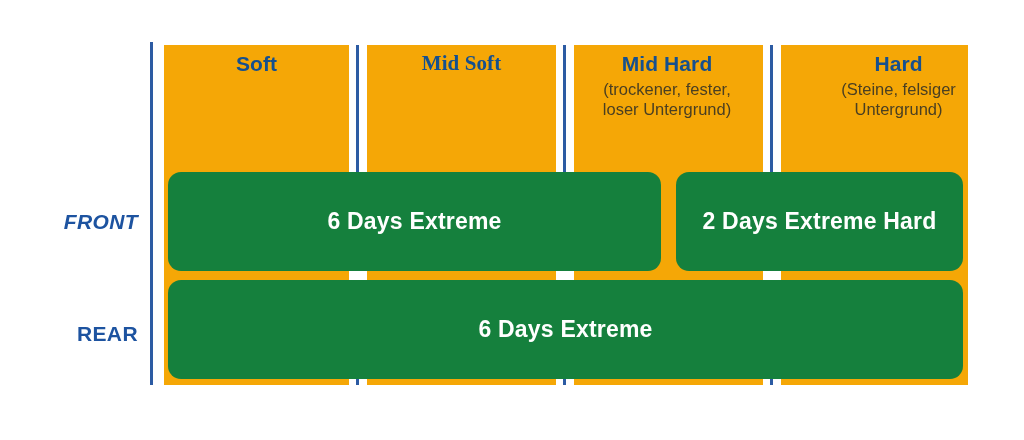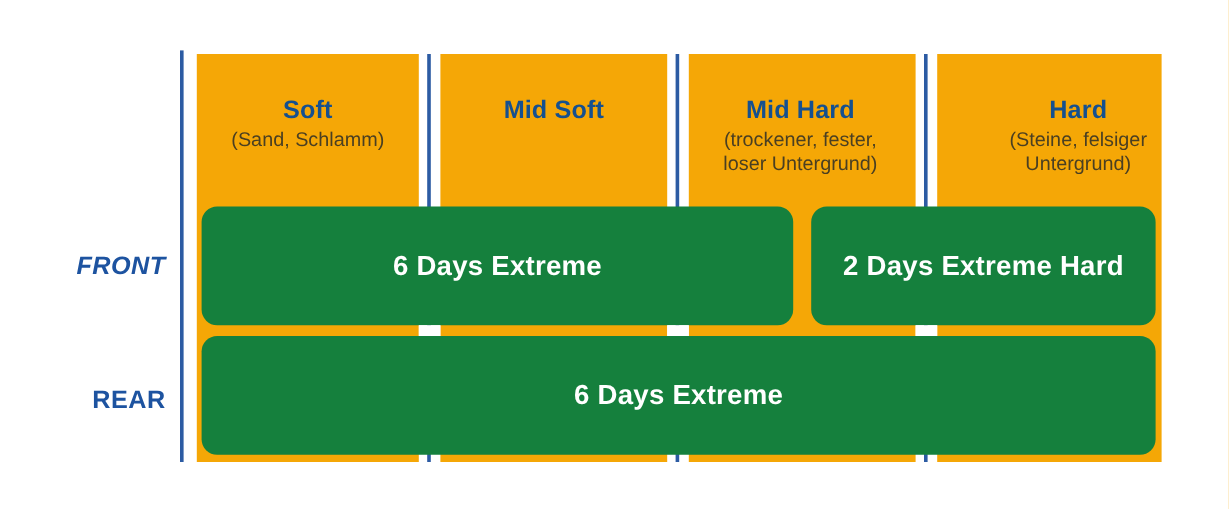--- a/index.html
+++ b/index.html
@@ -44,21 +44,20 @@
     text-align:center;
     line-height:1.12;
   }
   .col-head .ct{
     display:block;
     font-size:21px;
     font-weight:bold;
     color:#15508f;
     letter-spacing:.1px;
     white-space:nowrap;
-    margin-top:28px;
   }
   .col-head .cs{
     display:block;
     margin-top:3px;
     font-size:16.5px;
     color:#4a3f22;
     line-height:1.22;
   }
 
   
@@ -114,24 +113,23 @@
     </div>
   <div class="col-sep" style="left:556px;">
       <i></i>
     </div>
   <div class="col-sep" style="left:763px;">
       <i></i>
     </div>
 
   <div class="col-head" style="left:164px;width:185px;">
     <span class="ct">Soft</span>
-    <span class="cs">(Sand, Schlamm)</span>
   </div>
 
-  <div class="col-head" style="left:367px;width:189px;">
+  <div class="col-head" style="left:367px;width:189px;font-family:Liberation Serif, serif;">
     <span class="ct">Mid Soft</span>
   </div>
 
   <div class="col-head" style="left:574px;width:186px;">
     <span class="ct">Mid Hard</span>
     <span class="cs">(trockener, fester,</span>
     <span class="cs" style="margin-top:0;">loser Untergrund)</span>
   </div>
 
   <div class="col-head" style="left:805px;width:187px;">

